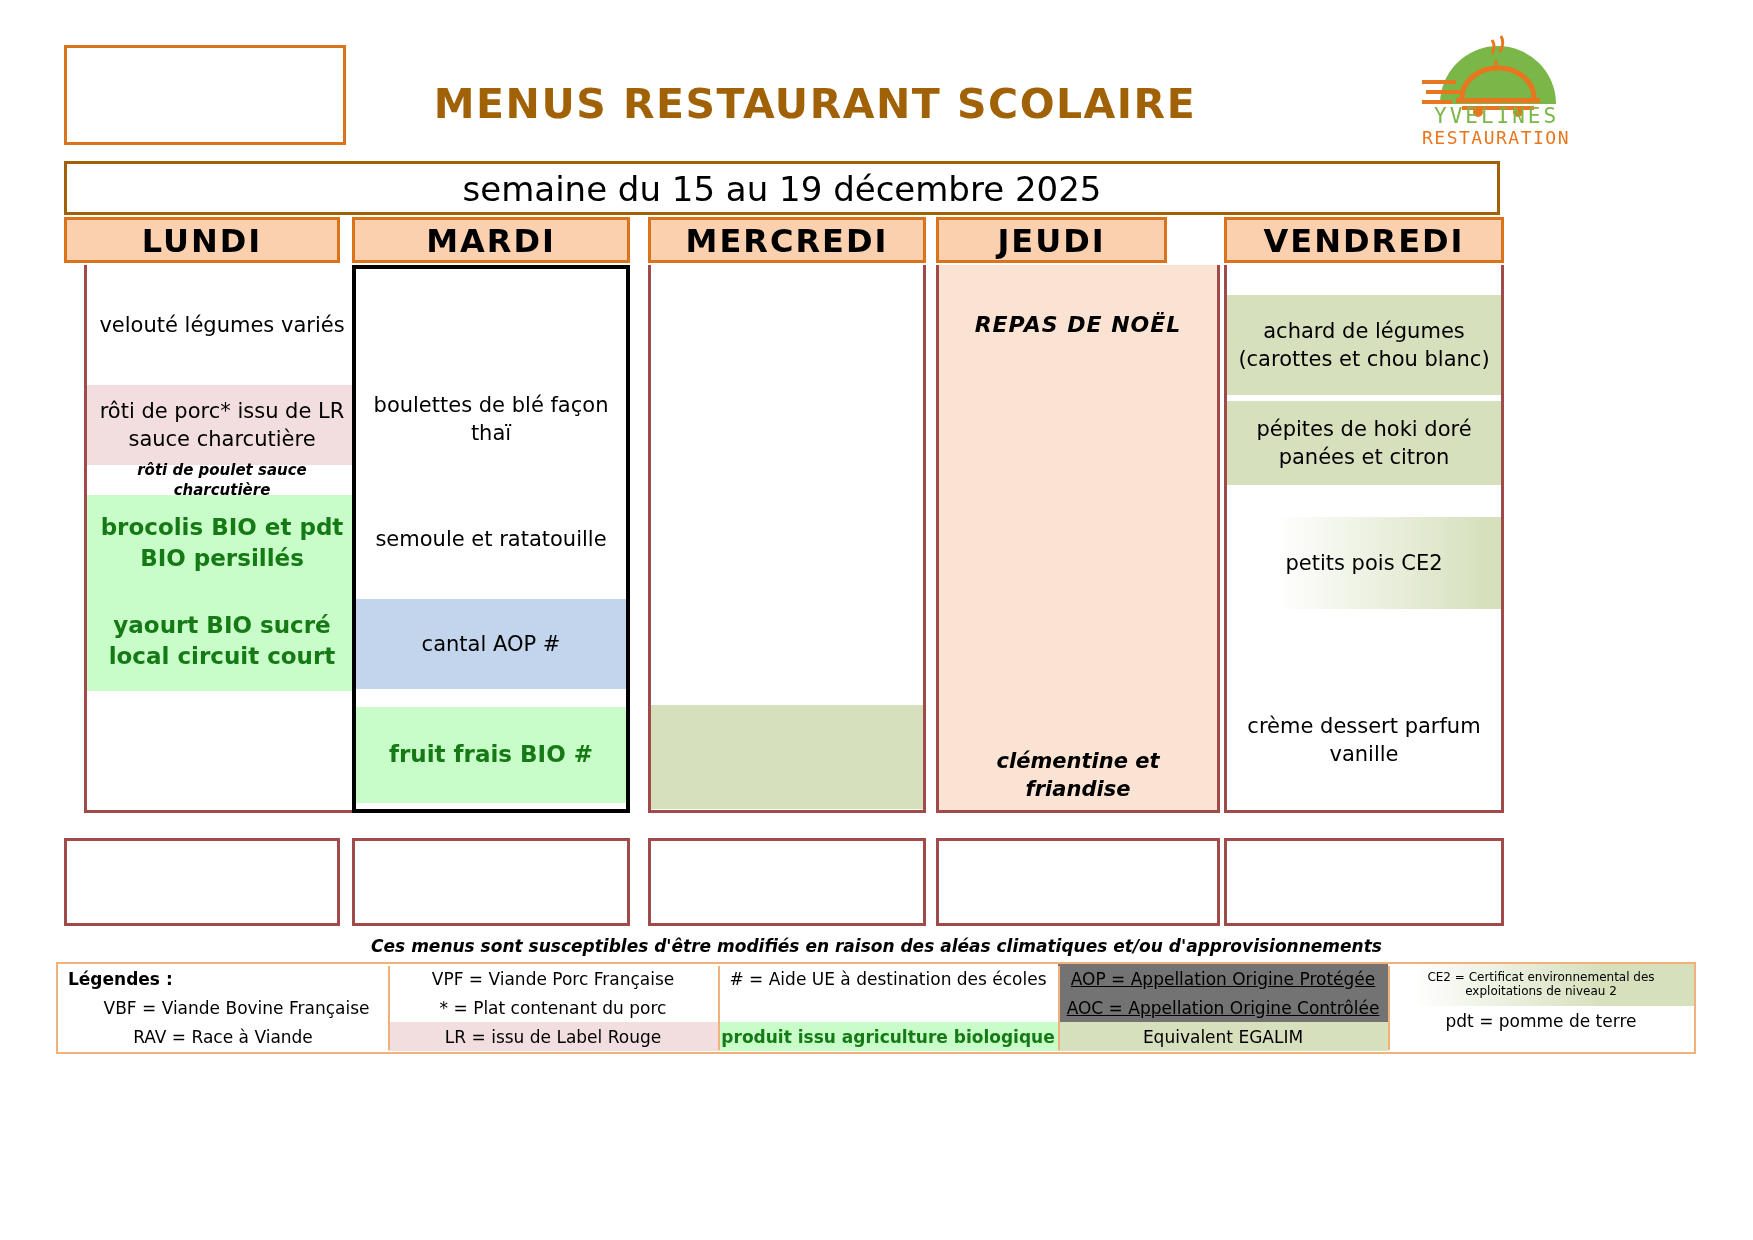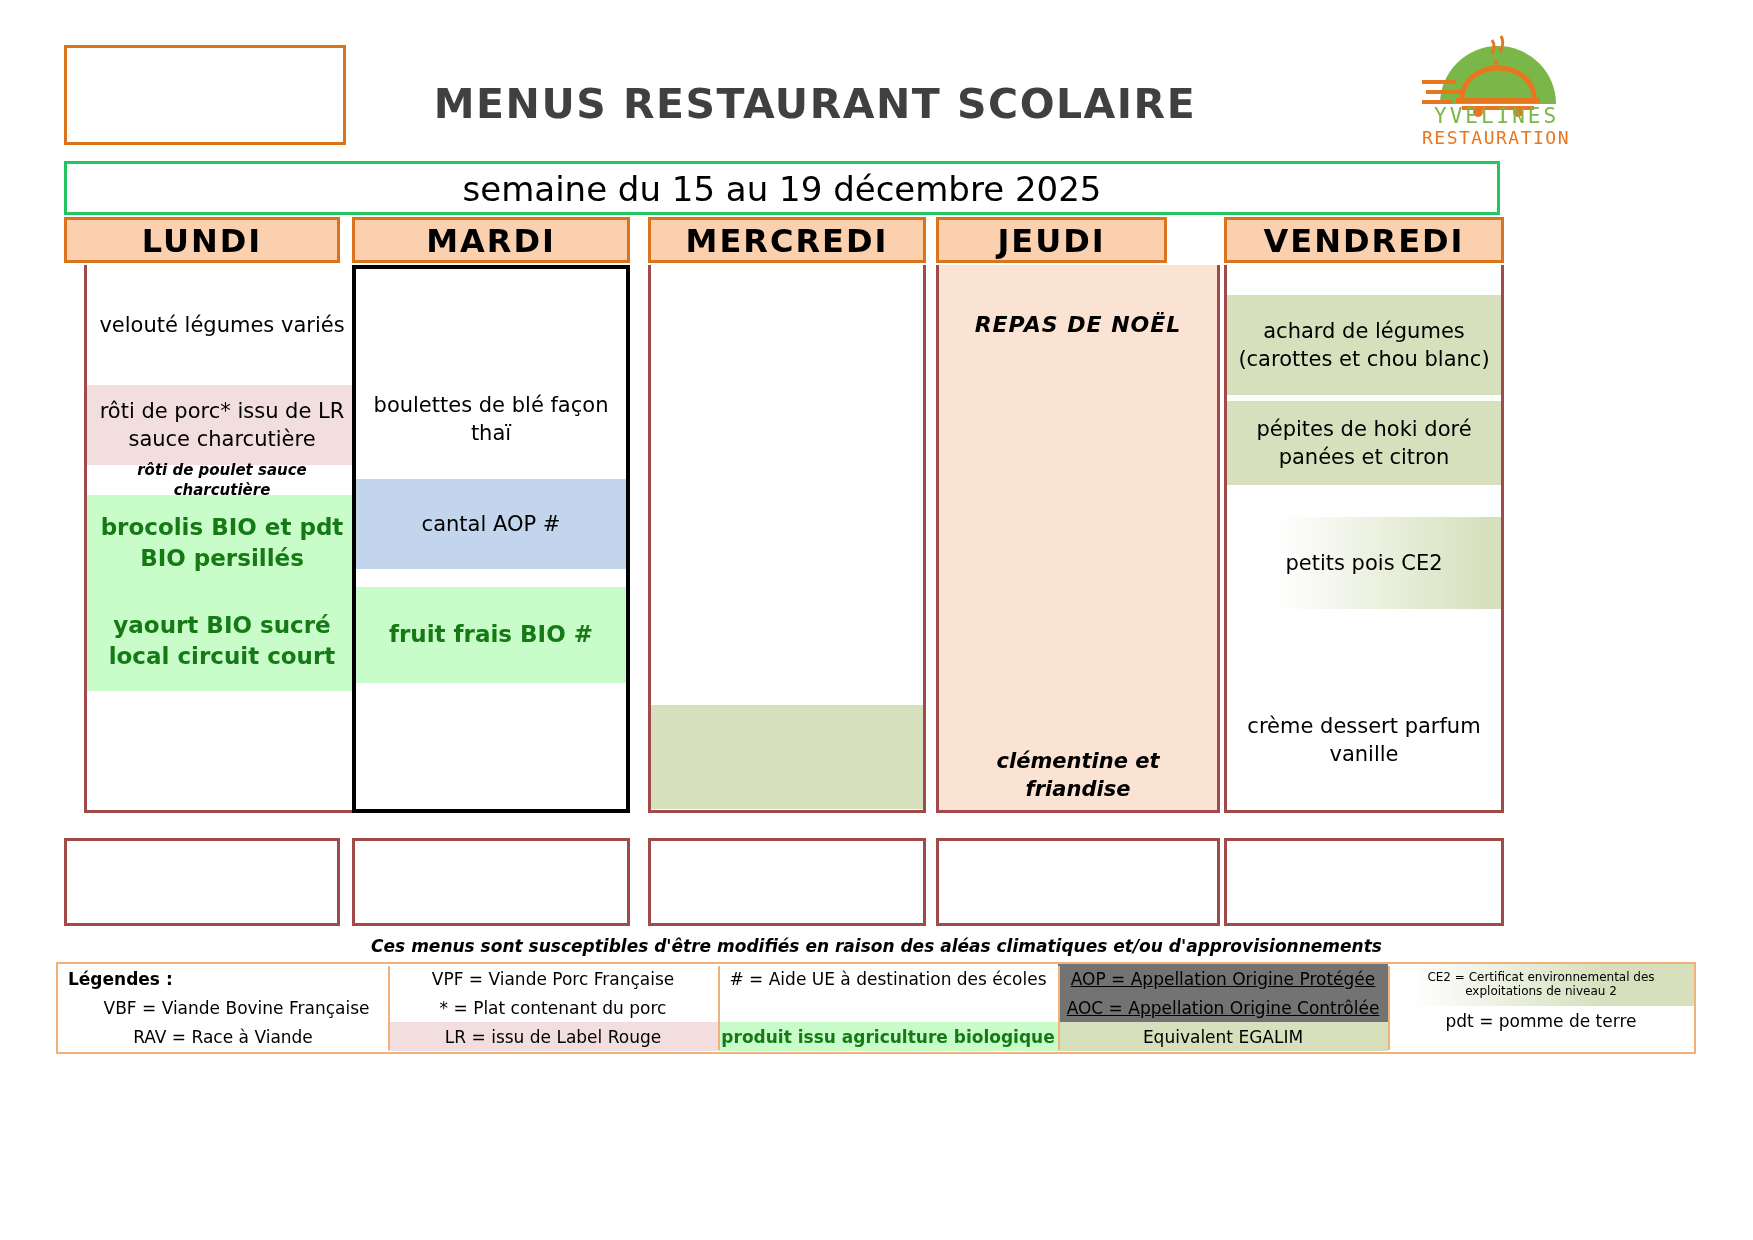--- a/index.html
+++ b/index.html
@@ -15,31 +15,31 @@
   
   .hdr{position:absolute;left:0;top:0;width:1753px;height:160px;}
   .hdr-box{
     position:absolute;left:64px;top:45px;width:276px;height:94px;
     border:3px solid #d9741c;background:#fff;
   }
   .hdr-title{
     position:absolute;left:340px;top:80px;width:950px;
     text-align:center;
     font-size:41px;font-weight:bold;letter-spacing:1.5px;
-    color:#404040;
+    color:#a16207;
     font-family:"DejaVu Sans", sans-serif;
   }
   
   .logo{position:absolute;left:1422px;top:32px;width:190px;height:120px;}
   .logo svg{display:block;}
 
   
   .weekbar{
     position:absolute;left:64px;top:161px;width:1436px;height:54px;
-    border:3px solid #22c55e;background:#fff;
+    border:3px solid #a16207;background:#fff;
     box-sizing:border-box;
   }
   .weekbar span{
     display:block;text-align:center;line-height:50px;
     font-size:34px;color:#000;
   }
 
   
   .daybar{position:absolute;left:64px;top:217px;width:1440px;height:48px;font-weight:bold;}
   .dayhead{
@@ -170,20 +170,21 @@
         <div class="cell" style="height: 120px;">velouté légumes variés</div>
         <div class="cell lr" style="height: 80px;">rôti de porc* issu de LR sauce charcutière</div>
         <div class="cell sub" style="height: 30px;">rôti de poulet sauce charcutière</div>
         <div class="cell bio" style="height: 96px;">brocolis BIO et pdt BIO persillés</div>
         <div class="cell bio" style="height: 100px;">yaourt BIO sucré local circuit court</div>
         <div class="cell" style="height: 118px;"></div>
       </div>
       <div class="col thick" style="left: 288px; width: 278px;">
         <div class="cell" style="height: 90px;"></div>
         <div class="cell" style="height: 120px;">boulettes de blé façon thaï</div>
+        <div class="cell" style="height: 120px;">semoule et ratatouille</div>
         <div class="cell aop" style="height: 90px;">cantal AOP #</div>
         <div class="cell" style="height: 18px;"></div>
         <div class="cell bio" style="height: 96px;">fruit frais BIO #</div>
       </div>
       <div class="col" style="left: 584px; width: 278px;">
         <div class="cell" style="height: 440px;"></div>
         <div class="cell egalim" style="height: 104px;"></div>
       </div>
       <div class="col peach" style="left: 872px; width: 284px;">
         <div class="cell" style="height: 30px;"></div>

